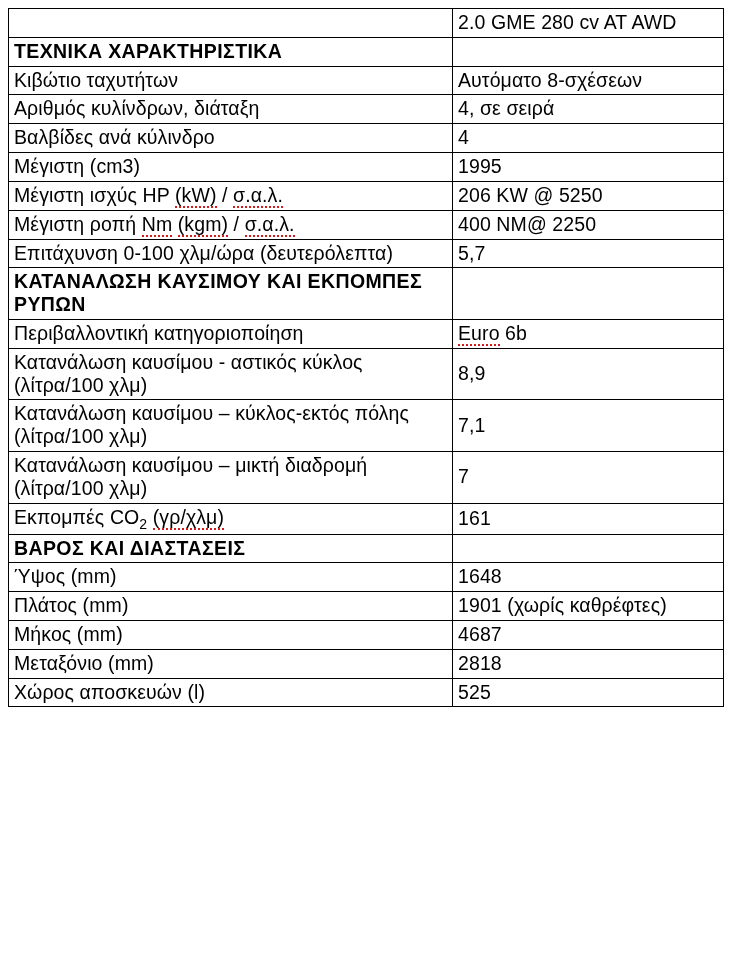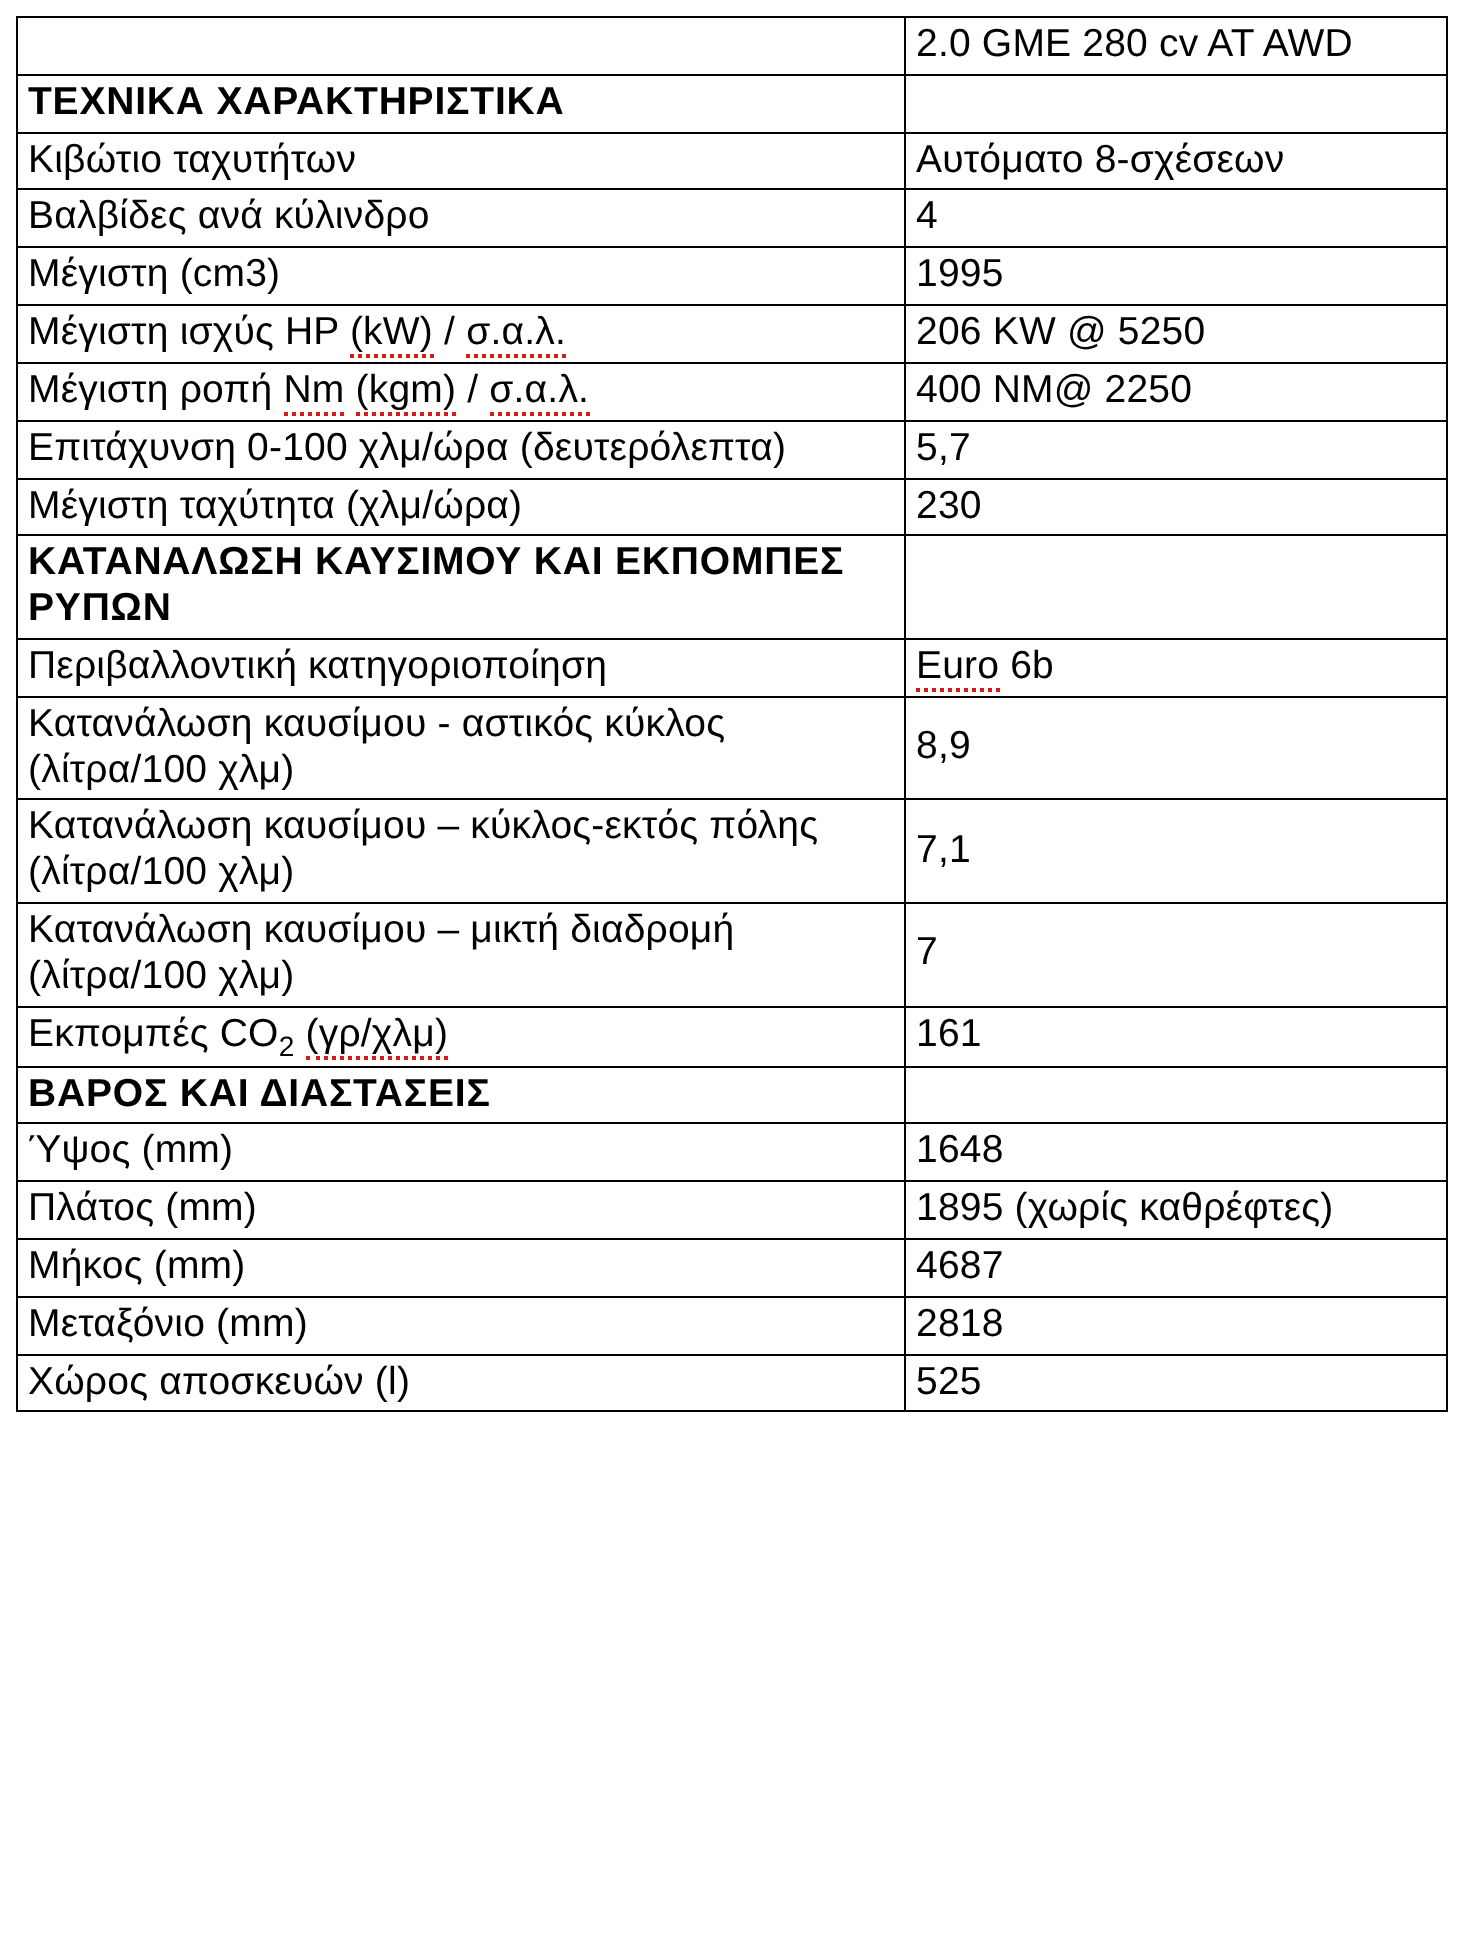--- a/index.html
+++ b/index.html
@@ -76,20 +76,24 @@
       <tr class="section-row">
         <td class="label">ΤΕΧΝΙΚΑ ΧΑΡΑΚΤΗΡΙΣΤΙΚΑ</td>
         <td class="value"></td>
       </tr>
 
       <tr>
         <td class="label">Κιβώτιο ταχυτήτων</td>
         <td class="value">Αυτόματο 8-σχέσεων</td>
       </tr>
 
+      <tr>
+        <td class="label">Αριθμός κυλίνδρων, διάταξη</td>
+        <td class="value">4, σε σειρά</td>
+      </tr>
 
       <tr>
         <td class="label">Βαλβίδες ανά κύλινδρο</td>
         <td class="value">4</td>
       </tr>
 
       <tr>
         <td class="label">Μέγιστη (cm3)</td>
         <td class="value">1995</td>
       </tr>
@@ -102,24 +106,20 @@
       <tr>
         <td class="label"><span>Μέγιστη ροπή <span class="spell">Nm</span> <span class="spell">(kgm)</span>  / <span class="spell">σ.α.λ.</span></span></td>
         <td class="value">400 NM@ 2250</td>
       </tr>
 
       <tr>
         <td class="label two-line">Επιτάχυνση 0-100 χλμ/ώρα (δευτερόλεπτα)</td>
         <td class="value">5,7</td>
       </tr>
 
-      <tr>
-        <td class="label">Μέγιστη ταχύτητα  (χλμ/ώρα)</td>
-        <td class="value">230</td>
-      </tr>
 
       <tr class="section-row">
         <td class="label two-line">ΚΑΤΑΝΑΛΩΣΗ ΚΑΥΣΙΜΟΥ ΚΑΙ ΕΚΠΟΜΠΕΣ ΡΥΠΩΝ</td>
         <td class="value"></td>
       </tr>
 
       <tr>
         <td class="label">Περιβαλλοντική κατηγοριοποίηση</td>
         <td class="value"><span class="spell">Euro</span> 6b</td>
       </tr>
@@ -150,21 +150,21 @@
       </tr>
 
 
       <tr>
         <td class="label">Ύψος (mm)</td>
         <td class="value">1648</td>
       </tr>
 
       <tr>
         <td class="label">Πλάτος (mm)</td>
-        <td class="value two-line">1895 (χωρίς καθρέφτες)</td>
+        <td class="value two-line">1901 (χωρίς καθρέφτες)</td>
       </tr>
 
       <tr>
         <td class="label">Μήκος (mm)</td>
         <td class="value">4687</td>
       </tr>
 
       <tr>
         <td class="label">Μεταξόνιο (mm)</td>
         <td class="value">2818</td>

